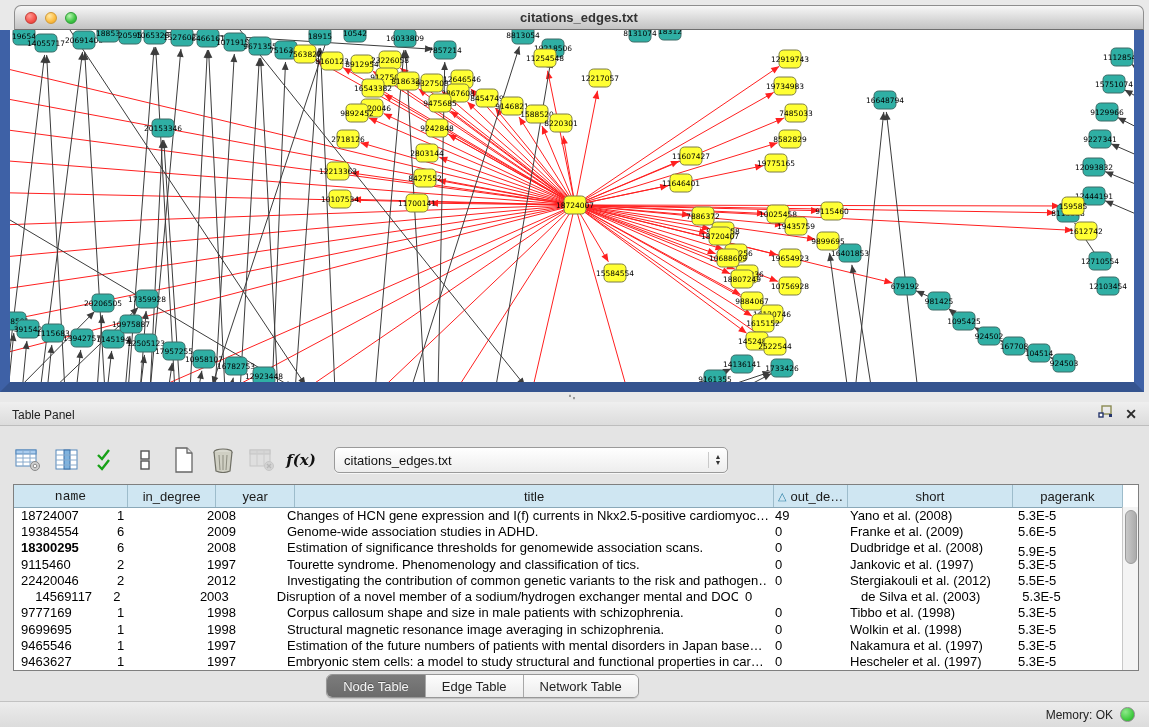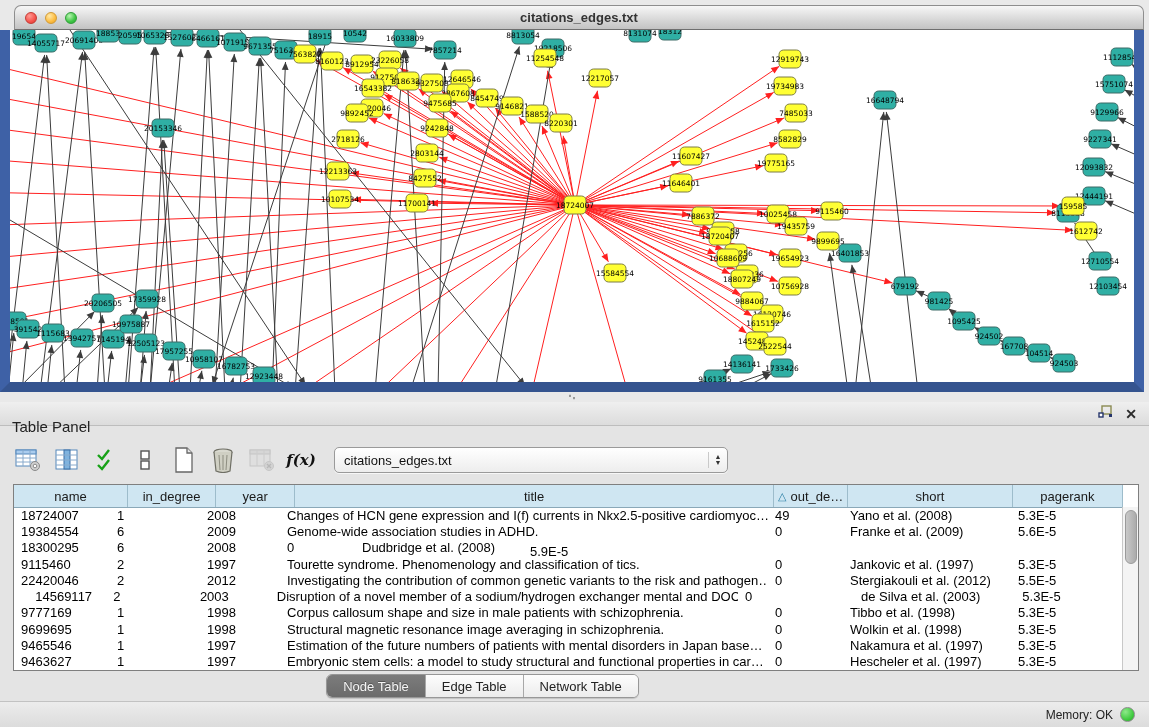--- a/index.html
+++ b/index.html
@@ -17,21 +17,21 @@
   .tl.g{background:radial-gradient(circle at 35% 30%,#b9f5b2,#3ec544 60%,#2aa734);border:1px solid #2f9e38;}
   .frame{position:absolute;left:0;top:25px;width:1144px;height:362px;box-sizing:border-box;
     border-left:10px solid #3e61a6;border-right:10px solid #3e61a6;border-bottom:10px solid #35548f;background:#fff;}
   .frame svg{display:block;}
   .dimple{position:absolute;left:567px;top:394px;width:10px;height:6px;
     background:radial-gradient(circle at 30% 30%,#999 1px,transparent 1.5px),radial-gradient(circle at 70% 70%,#999 1px,transparent 1.5px);cursor:row-resize;}
   
   .table-panel{position:absolute;left:0;top:402px;width:1149px;height:325px;background:#e4e4e4;}
   .tp-header{position:absolute;left:0;top:0;width:1149px;height:24px;background:linear-gradient(#efefef,#dcdcdc);
     border-bottom:1px solid #bdbdbd;box-sizing:border-box;}
-  .tp-title{position:absolute;left:12px;top:16px;font-size:15px;color:#222;}
+  .tp-title{position:absolute;left:12px;top:6px;font-size:12px;color:#222;}
   .tp-actions{position:absolute;right:12px;top:3px;display:flex;gap:12px;align-items:center;}
   .tp-actions .xbtn{font-size:14px;font-weight:bold;color:#2b2b2b;line-height:16px;cursor:pointer;}
   
   .toolbar{position:absolute;left:14px;top:40px;height:36px;display:flex;align-items:center;gap:11px;}
   .tool{width:28px;height:28px;display:flex;align-items:center;justify-content:center;cursor:pointer;}
   .tool.disabled{opacity:.4;cursor:default;}
   .fx{font-family:"DejaVu Serif",serif;font-style:italic;font-weight:bold;font-size:15px;color:#111;}
   .combo{margin-left:8px;width:392px;height:24px;border:1px solid #9a9a9a;border-radius:5px;background:linear-gradient(#ffffff,#ededed);
     display:flex;align-items:center;box-shadow:0 1px 0 rgba(255,255,255,.7);cursor:pointer;}
   .combo .val{flex:1;padding-left:9px;font-size:13px;color:#111;}
@@ -848,21 +848,21 @@
       <span class="val">citations_edges.txt</span>
       <span class="step">
           <span>▲</span>
           <span>▼</span>
         </span>
     </span>
   </div>
 
   <div class="tablebox">
     <div class="thead" id="thead">
-        <div class="th" style="width: 116px;">
+        <div class="th" style="width: 116px; font-family: Liberation Mono, monospace;">
           <span>name</span>
         </div>
         <div class="th" style="width: 90px;">
           <span>in_degree</span>
         </div>
         <div class="th" style="width: 80px;">
           <span>year</span>
         </div>
         <div class="th" style="width: 488px;">
           <span>title</span>
@@ -891,23 +891,24 @@
         <div class="trow">
           <div class="td" style="width: 96px;">19384554</div>
           <div class="td" style="width: 90px;">6</div>
           <div class="td" style="width: 80px;">2009</div>
           <div class="td" style="width: 488px;">Genome-wide association studies in ADHD.</div>
           <div class="td" style="width: 75px;">0</div>
           <div class="td" style="width: 168px;">Franke et al. (2009)</div>
           <div class="td" style="width: 112px;">5.6E-5</div>
         </div>
         <div class="trow">
-          <div class="td" style="width: 96px;">18300295</div>
+          <div class="td" style="width: 96px; font-weight: bold;">18300295</div>
           <div class="td" style="width: 90px;">6</div>
           <div class="td" style="width: 80px;">2008</div>
+          <div class="td" style="width: 488px;">Estimation of significance thresholds for genomewide association scans.</div>
           <div class="td" style="width: 75px;">0</div>
           <div class="td" style="width: 168px;">Dudbridge et al. (2008)</div>
           <div class="td" style="width: 112px; margin-top: 8px;">5.9E-5</div>
         </div>
         <div class="trow">
           <div class="td" style="width: 96px;">9115460</div>
           <div class="td" style="width: 90px;">2</div>
           <div class="td" style="width: 80px;">1997</div>
           <div class="td" style="width: 488px;">Tourette syndrome. Phenomenology and classification of tics.</div>
           <div class="td" style="width: 75px;">0</div>

